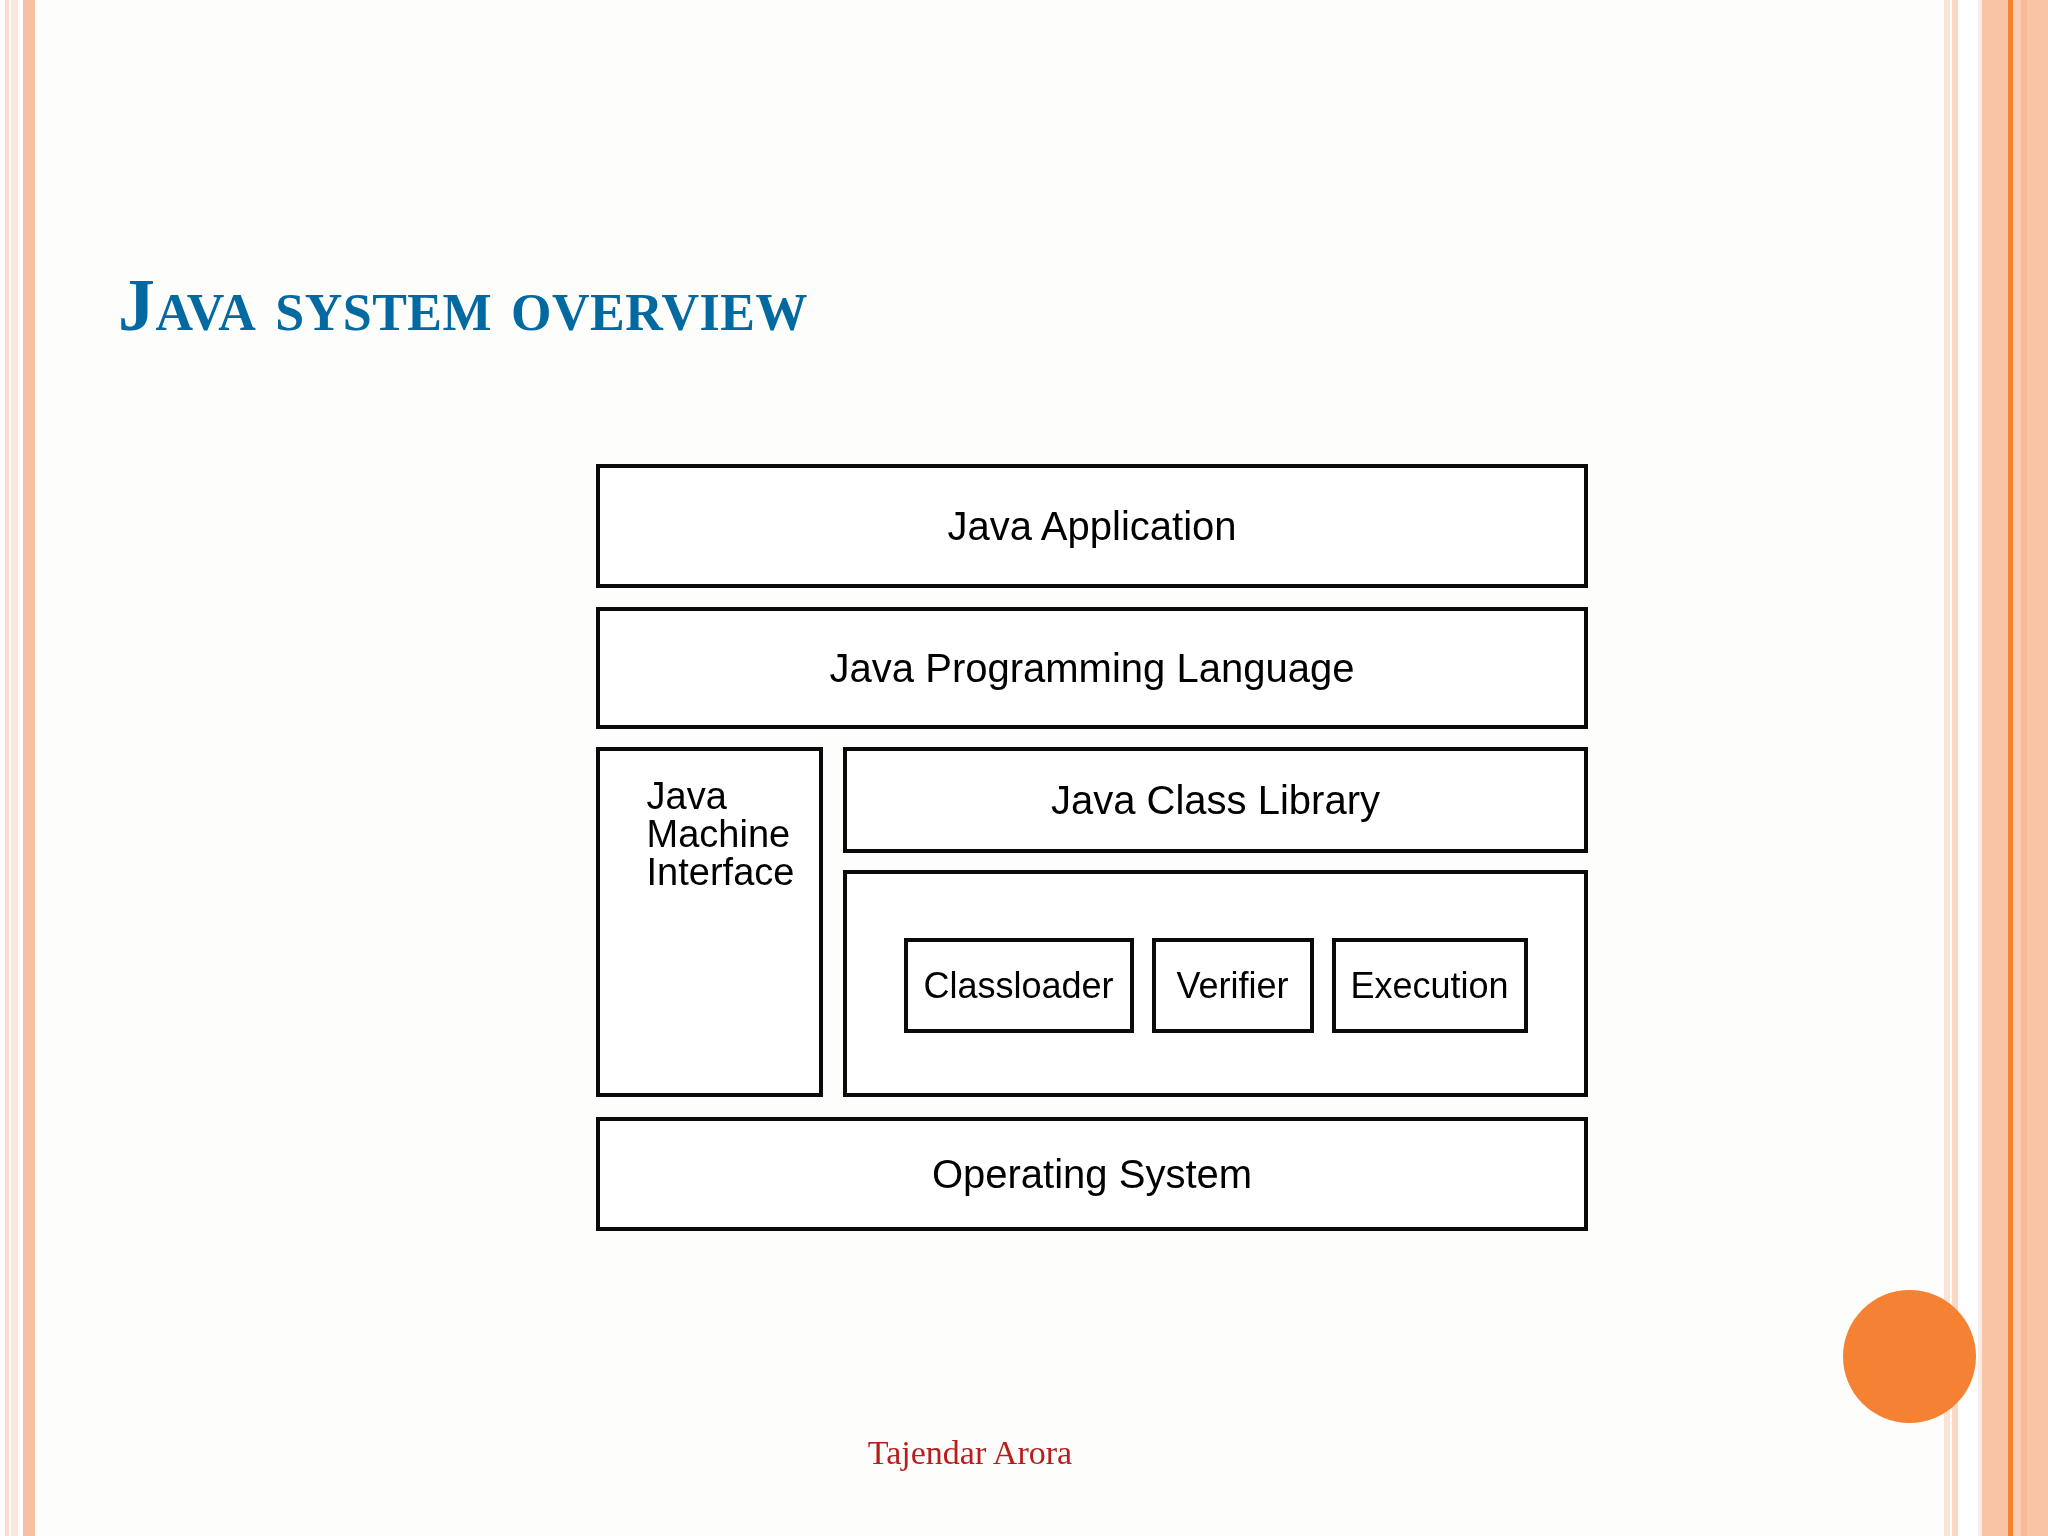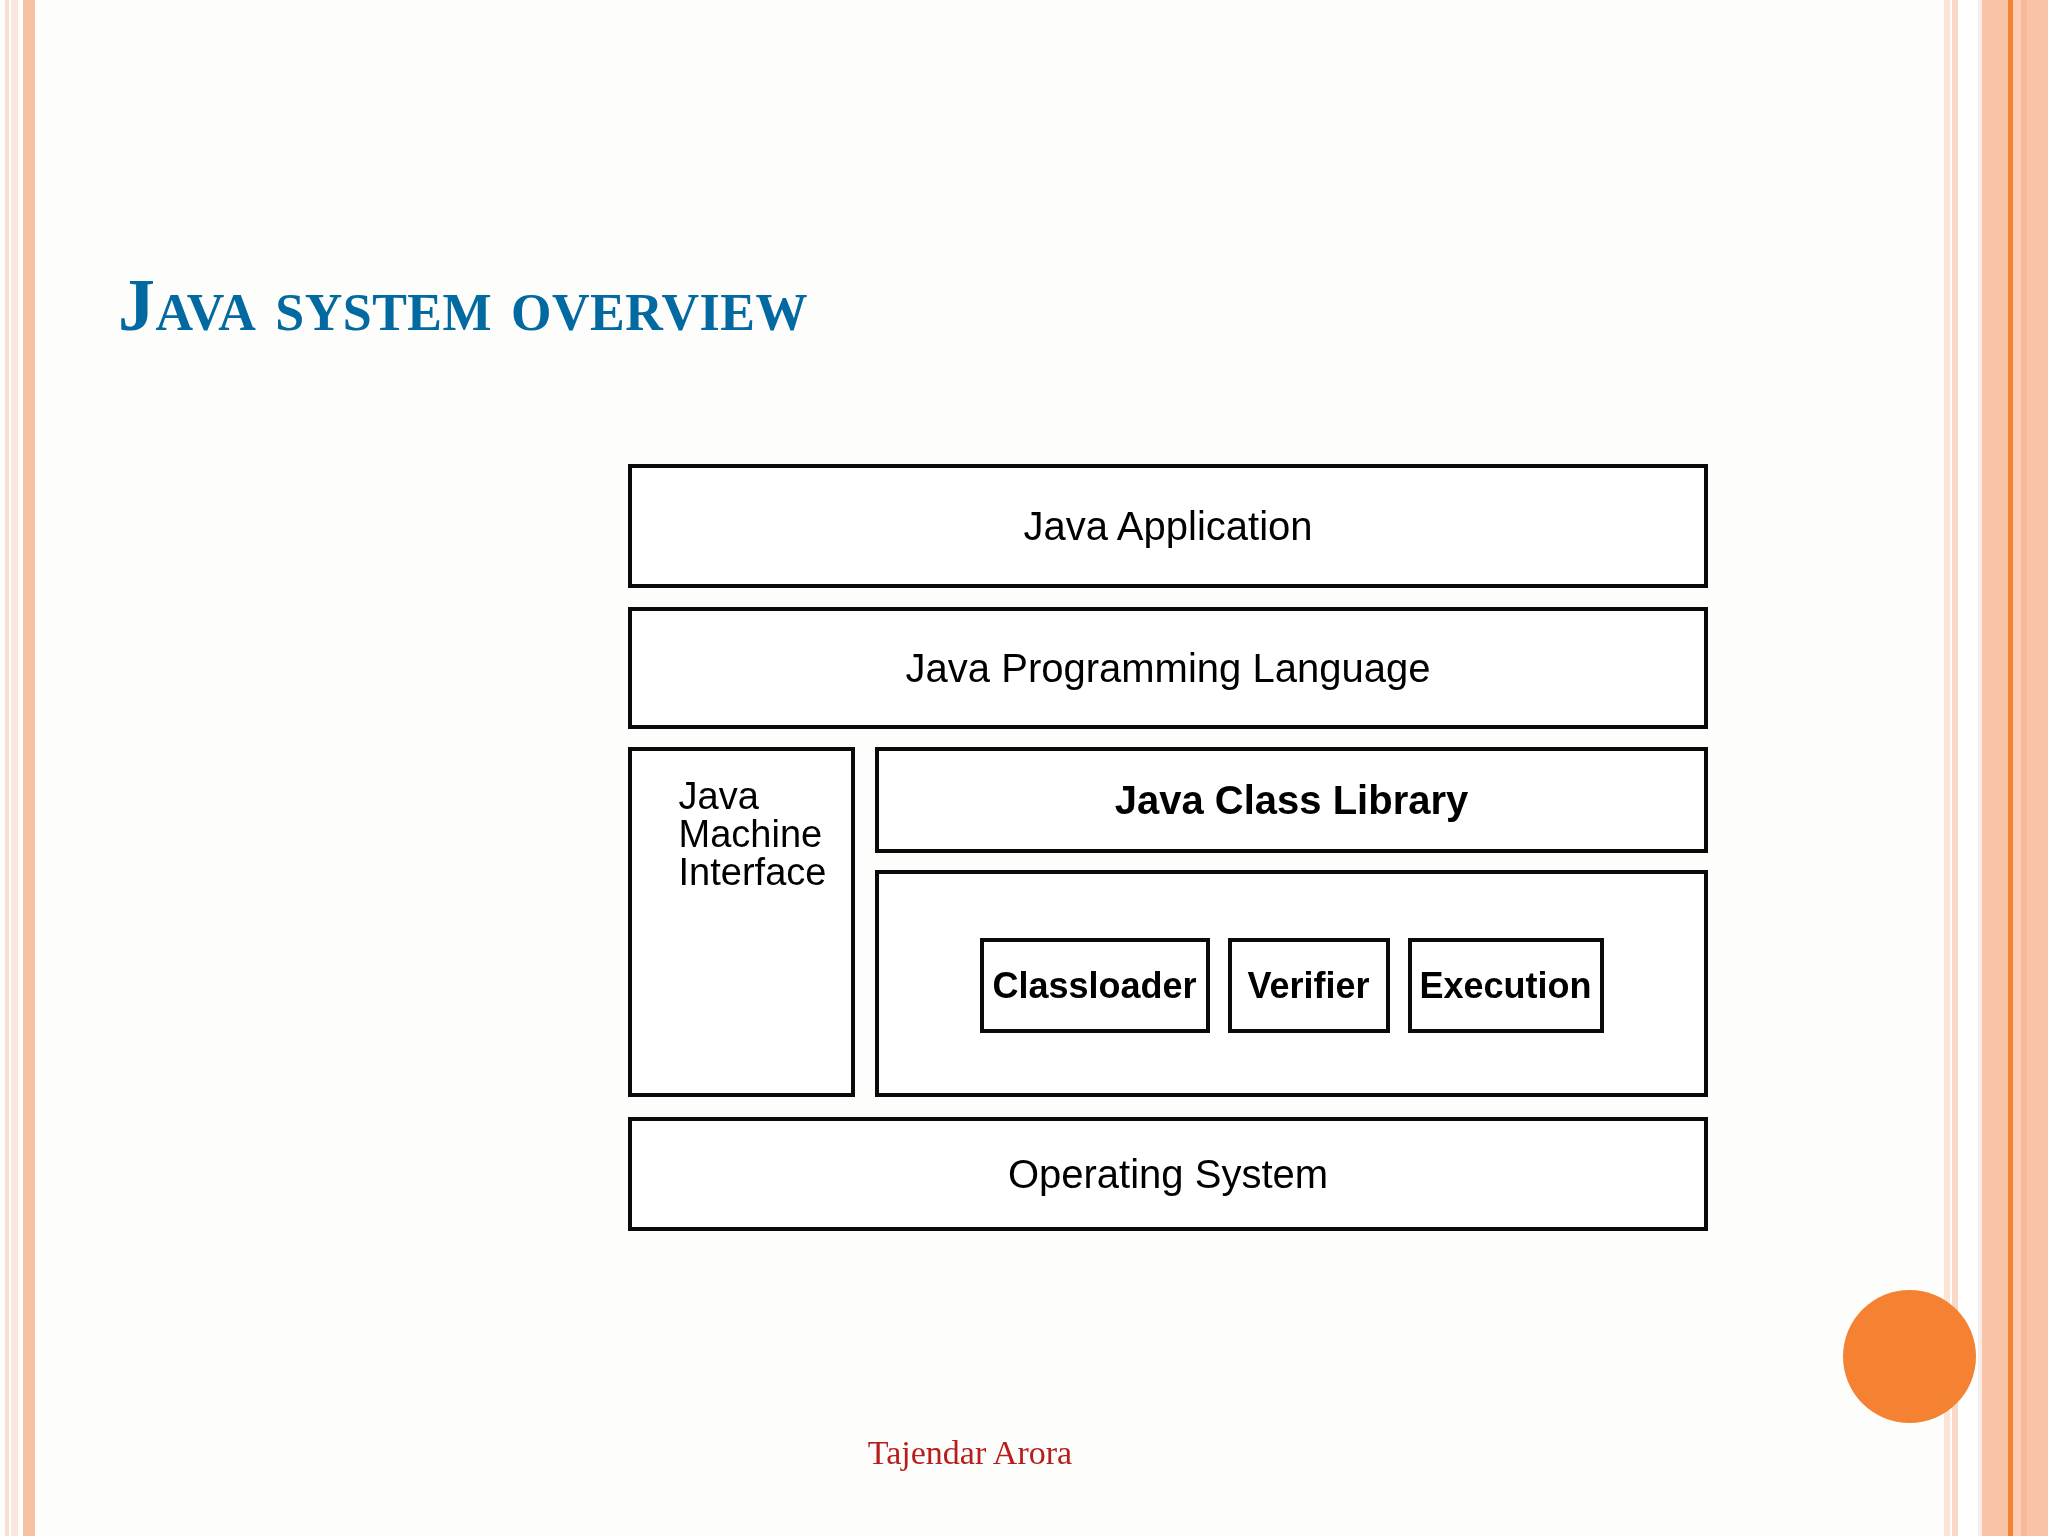--- a/index.html
+++ b/index.html
@@ -73,23 +73,23 @@
     font-size: 74px;
     line-height: 1;
     letter-spacing: 0.5px;
     color: #0369a1;
     white-space: nowrap;
   }
 
   
   .diagram {
     position: absolute;
-    left: 628px;
+    left: 596px;
     top: 464px;
-    width: 1080px;
+    width: 992px;
   }
   .box {
     box-sizing: border-box;
     border: 4px solid #0a0a0a;
     background: #ffffff;
     display: flex;
     align-items: center;
     justify-content: center;
     font-family: "Liberation Sans", sans-serif;
     color: #000000;
@@ -122,21 +122,20 @@
     line-height: 1.0;
     text-align: left;
   }
   .jni-box .jni-line { display: block; }
 
   .mid-right {
     flex: 1 1 auto;
     display: flex;
     flex-direction: column;
     gap: 17px;
-    font-weight: bold;
   }
   .jcl-box {
     height: 106px;
     font-size: 40px;
     flex: 0 0 106px;
   }
   .jvm-box {
     flex: 1 1 auto;
     flex-direction: column;
     justify-content: flex-start;

